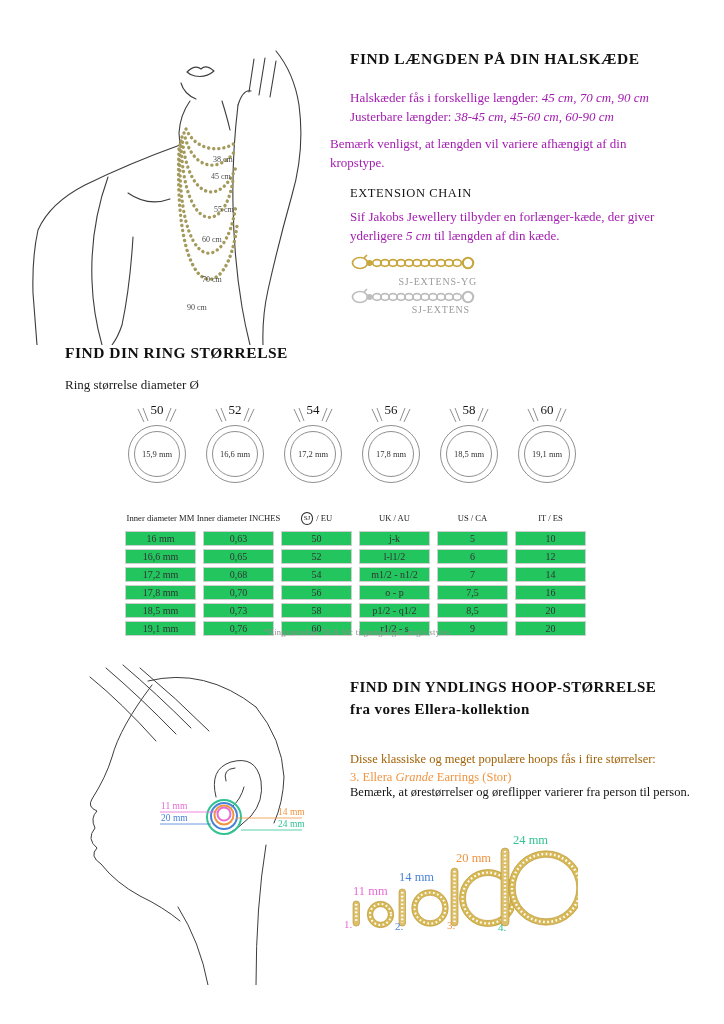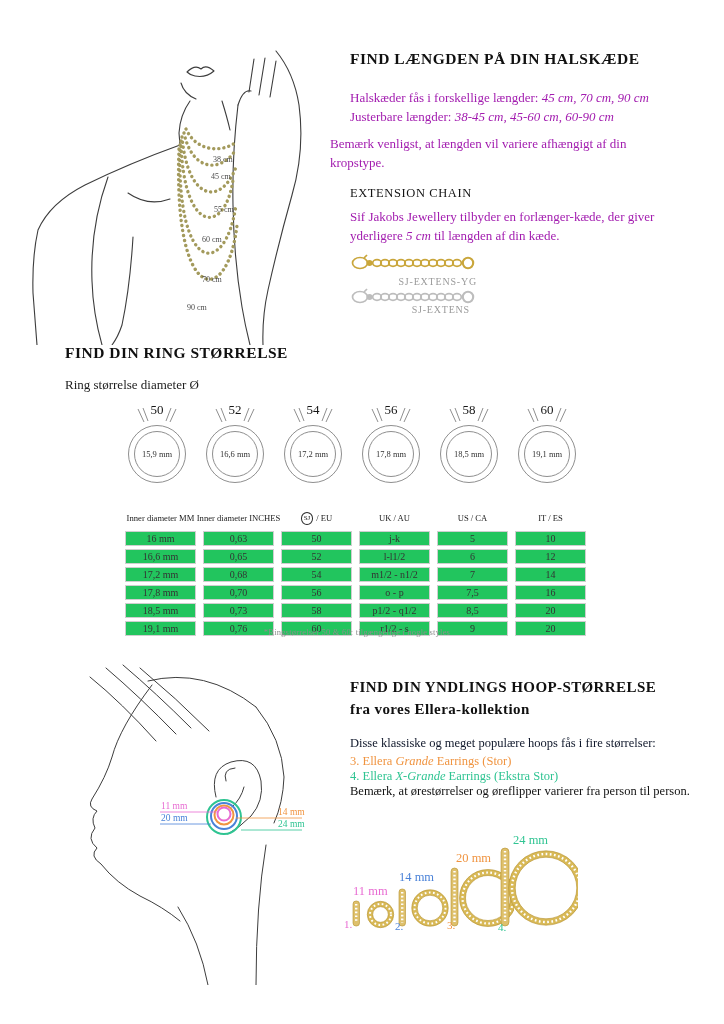--- a/index.html
+++ b/index.html
@@ -32,21 +32,21 @@
   .size-table{position:absolute;left:125px;top:508px;width:464px}
   .t-grid{display:grid;grid-template-columns:repeat(6,71px);column-gap:7px;row-gap:3px}
   .thead{height:20px;display:flex;align-items:center;justify-content:center;font-size:8.6px;white-space:nowrap;color:#1b1b1b;overflow:visible}
   .sj-badge{display:inline-block;border:1px solid #2a2a2a;border-radius:50%;font-size:7px;line-height:9px;padding:1px 2px;margin-right:3px}
   .tcell{border:1px solid #cfcfcf;height:15px;display:flex;align-items:center;justify-content:center;font-size:10px;color:#333;background:#22c55e}
   .footnote{position:absolute;left:125px;top:627px;width:464px;text-align:center;font-size:8.5px;color:#8d8d8d;letter-spacing:.2px}
 
   
   .hoop-text{position:absolute;left:350px;top:676px;width:370px}
   .hoop-title{font-size:15px;font-weight:bold;letter-spacing:.4px;color:#101010;line-height:22px}
-  .hoop-intro{font-size:12.5px;margin-top:16px;color:#0f172a}
+  .hoop-intro{font-size:12.5px;margin-top:32px;color:#a16207}
   .hoop-list{list-style:none;margin-top:3px}
   .hoop-list li{font-size:12.5px;line-height:14.8px;white-space:nowrap}
   .hoop-note{font-size:12.5px;line-height:14.8px;color:#111}
   .c-pink{color:#e86bd2}.c-blue{color:#4a82d8}.c-orange{color:#f09440}.c-green{color:#2fc492}
 
   .ear-lab{font-size:9.5px;font-family:"Liberation Serif",serif}
   .hoop-size-lab{position:absolute;font-size:12.5px;white-space:nowrap}
   .hoop-num{position:absolute;font-size:11px}
 
   
@@ -304,21 +304,20 @@
   </svg>
 
   <div class="hoop-text">
     <div class="hoop-title">
       <span>FIND DIN YNDLINGS HOOP-STØRRELSE</span><br>
       <span>fra vores Ellera-kollektion</span>
     </div>
     <div class="hoop-intro">Disse klassiske og meget populære hoops fås i fire størrelser:</div>
     <ul class="hoop-list">
       <li class="c-orange"><span>3.</span> <span>Ellera </span><i>Grande</i><span> Earrings (Stor)</span></li>
-      <li class="c-green"><span>4.</span> <span>Ellera </span><i>X-Grande</i><span> Earrings (Ekstra Stor)</span></li>
     </ul>
     <div class="hoop-note">Bemærk, at ørestørrelser og øreflipper varierer fra person til person.</div>
   </div>
 
   <span class="hoop-size-lab c-pink" style="left:353px;top:884px">11 mm</span>
   <span class="hoop-size-lab c-blue" style="left:399px;top:870px">14 mm</span>
   <span class="hoop-size-lab c-orange" style="left:456px;top:851px">20 mm</span>
   <span class="hoop-size-lab c-green" style="left:513px;top:833px">24 mm</span>
 
   <svg class="abs" style="left:352px;top:897px" width="44" height="32" viewBox="0 0 44 32">

